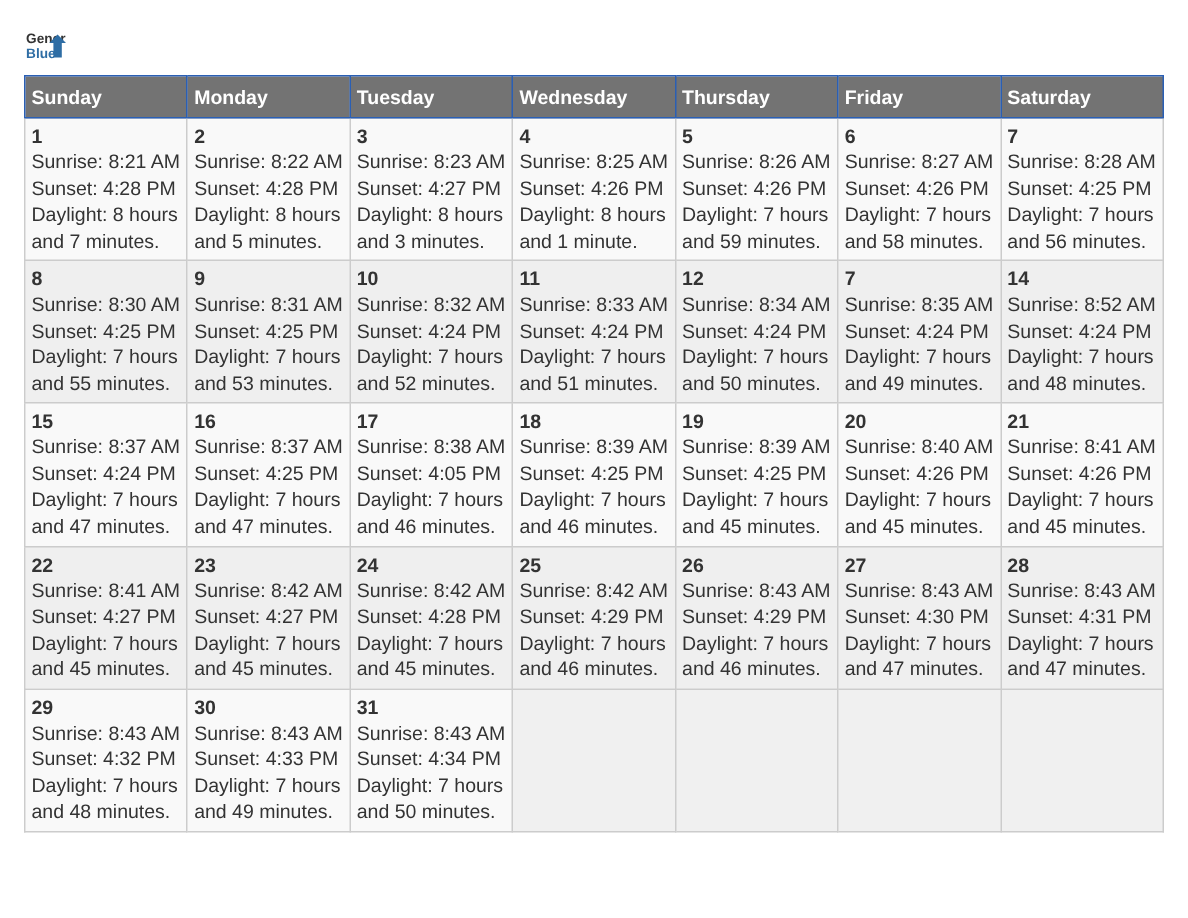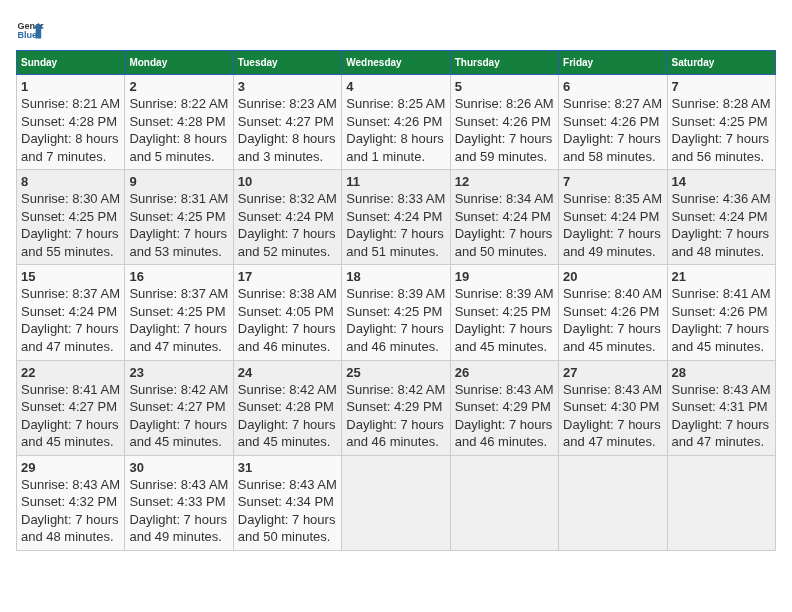--- a/index.html
+++ b/index.html
@@ -37,24 +37,24 @@
       font-size: 16px;
       color: #555;
     }
     .calendar-table {
       width: 100%;
       border-collapse: collapse;
       margin-top: 6px;
       font-size: 11px;
     }
     .calendar-table thead tr th {
-      background-color: #15803d;
+      background-color: #737373;
       color: #fff;
       padding: 6px 4px;
-      font-size: 10px;
+      font-size: 13px;
       font-weight: bold;
       text-align: left;
       border: 1px solid #2a5fb4;
     }
     .calendar-table tbody tr td {
       vertical-align: top;
       border: 1px solid #ccc;
       padding: 4px 4px;
       height: 80px;
       width: 108px;
@@ -201,21 +201,21 @@
         </td>
         <td>
           <span class="day-num">7</span>
           <div class="cell-text" style="white-space: pre-line;">Sunrise: 8:35 AM
 Sunset: 4:24 PM
 Daylight: 7 hours
 and 49 minutes.</div>
         </td>
         <td>
           <span class="day-num">14</span>
-          <div class="cell-text" style="white-space: pre-line;">Sunrise: 4:36 AM
+          <div class="cell-text" style="white-space: pre-line;">Sunrise: 8:52 AM
 Sunset: 4:24 PM
 Daylight: 7 hours
 and 48 minutes.</div>
         </td>
       </tr>
       <tr>
         <td>
           <span class="day-num">15</span>
           <div class="cell-text" style="white-space: pre-line;">Sunrise: 8:37 AM
 Sunset: 4:24 PM

